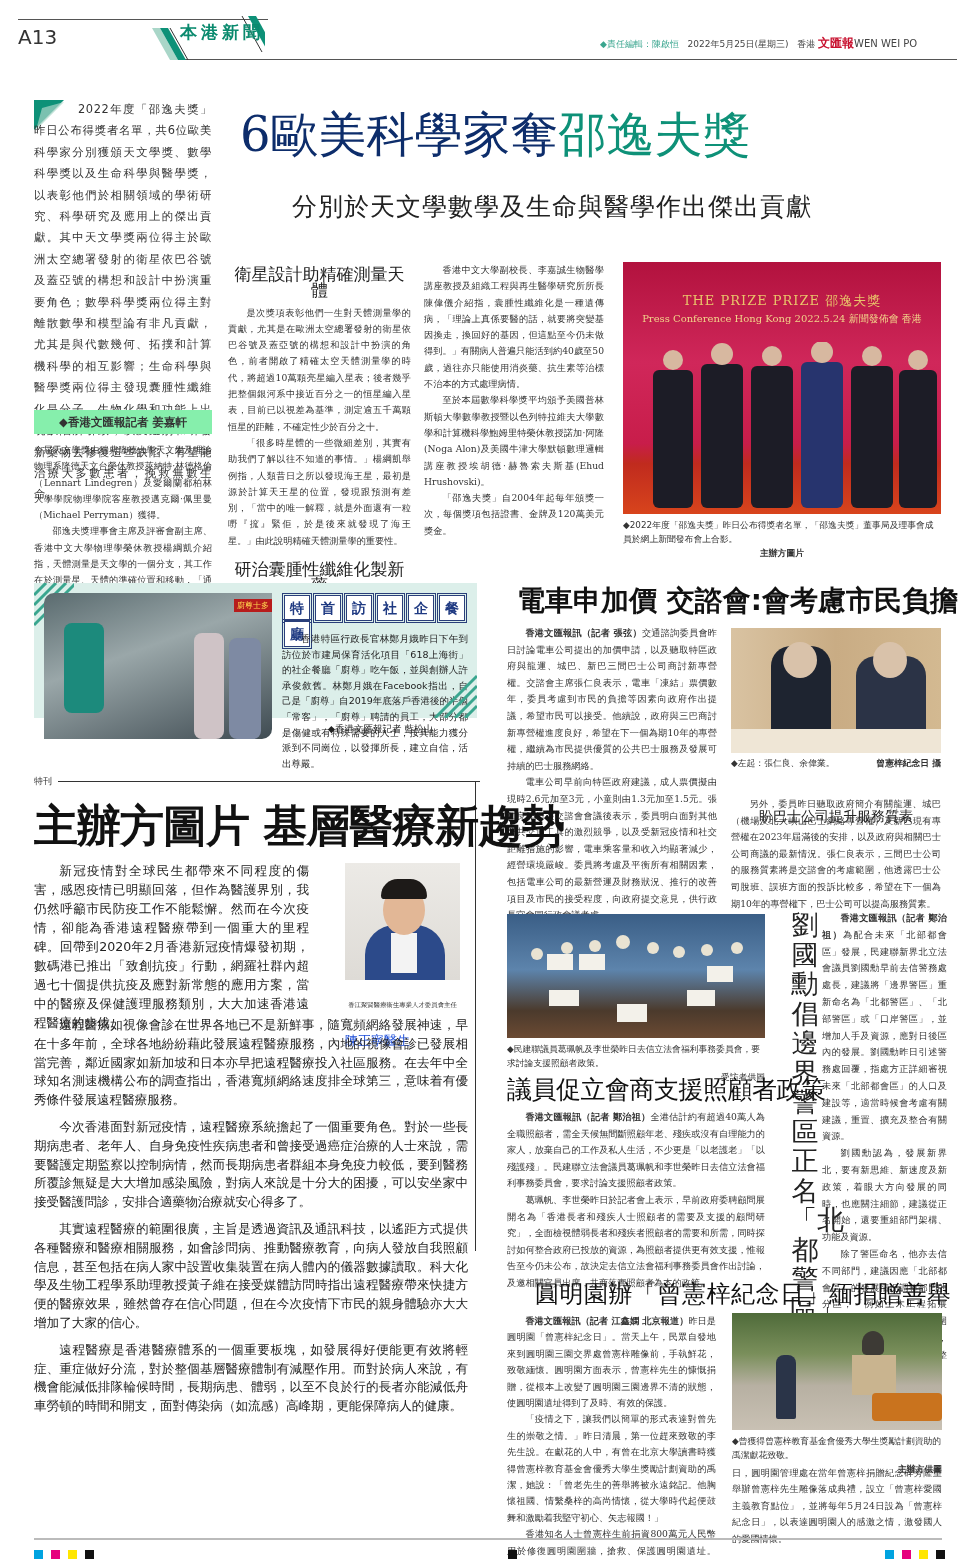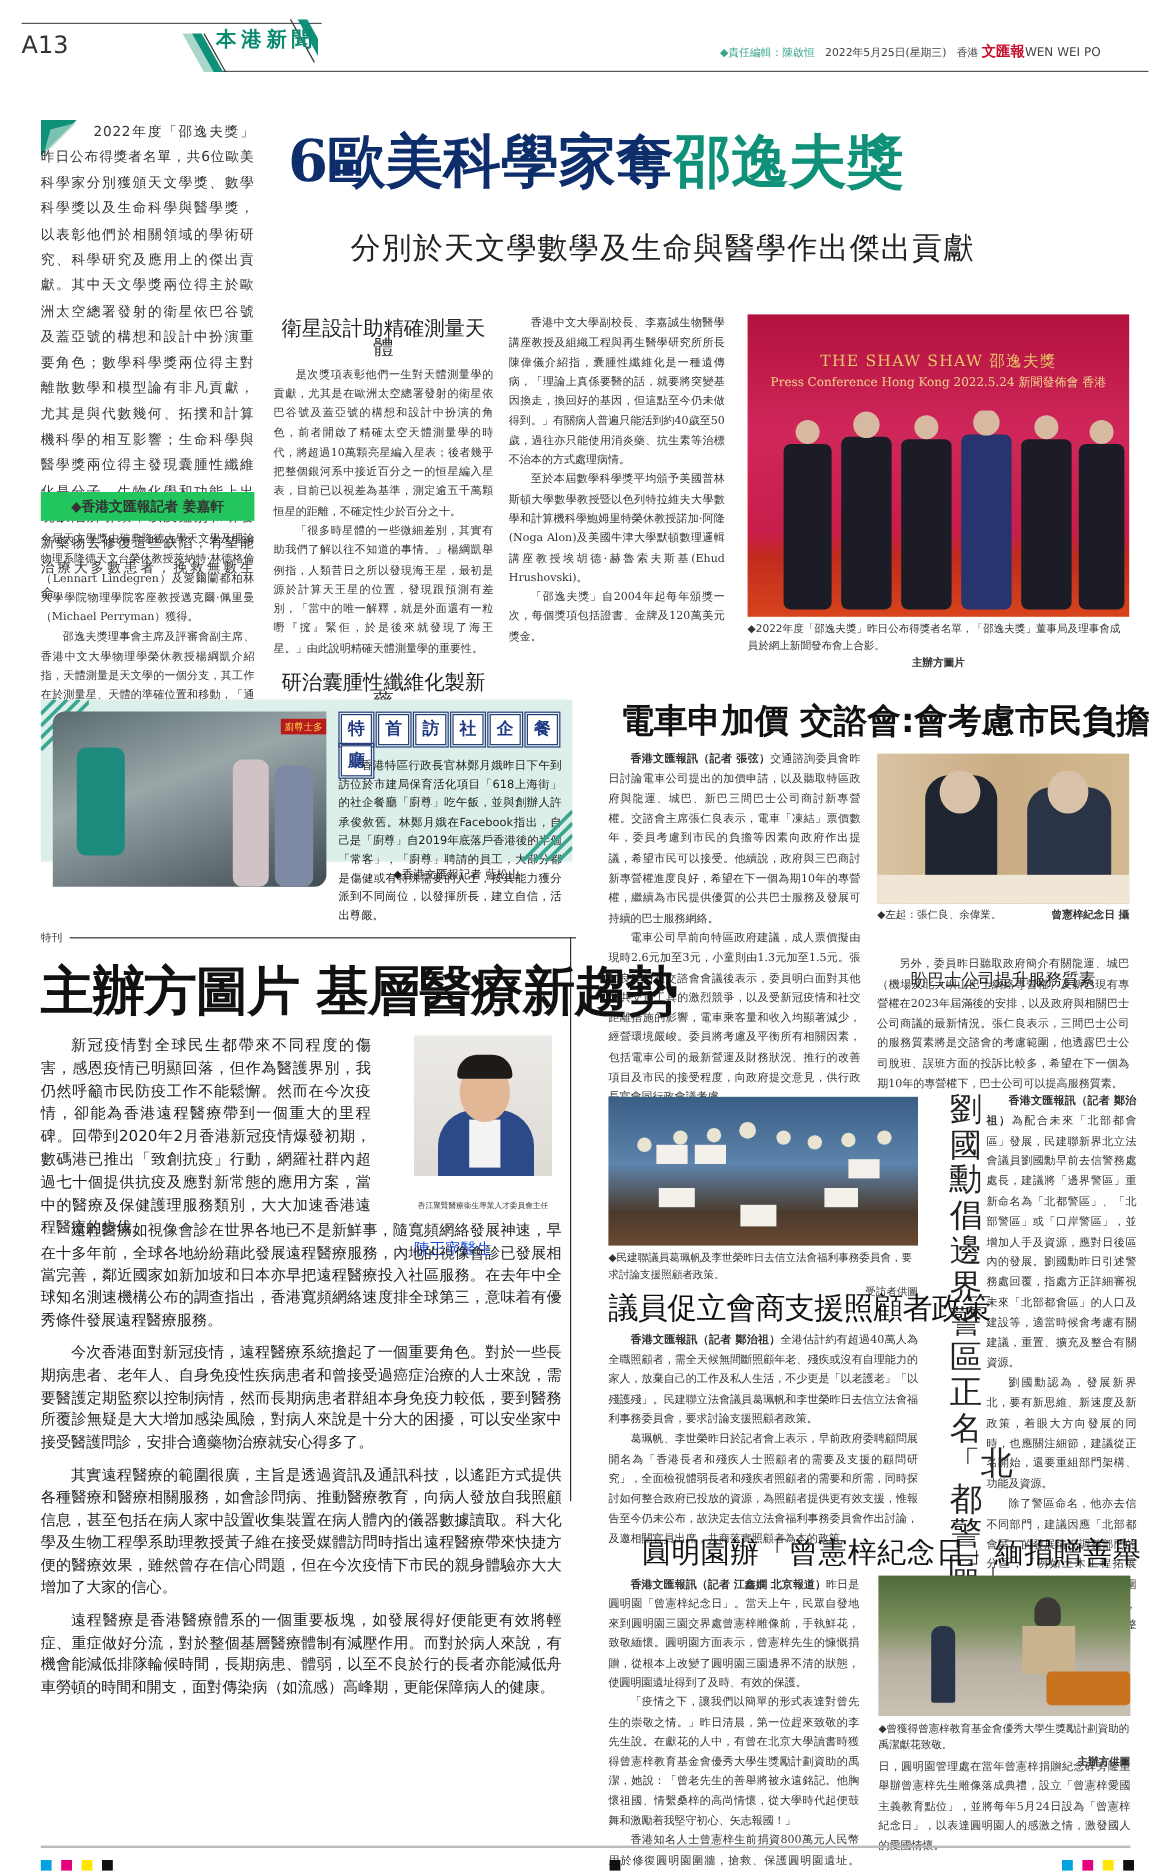--- a/index.html
+++ b/index.html
@@ -10,24 +10,24 @@
 .body-s{font-size:9.2px;line-height:16.3px;text-align:justify;color:#333}
 .body-m{font-size:12.6px;line-height:18.8px;text-align:justify;color:#222}
 .lead{font-size:11.4px;line-height:21.4px;color:#333;text-align:justify;letter-spacing:0.6px}
 
 .masthead-line{position:absolute;left:18px;top:19px;width:250px;border-top:1px solid #555}
 .masthead-line2{position:absolute;left:180px;top:59px;width:777px;border-top:1px solid #555}
 .page-no{left:18px;top:25px;font-size:20px;color:#333}
 .section-title{left:180px;top:21px;font-size:17px;letter-spacing:4px;color:#0a8a6e;font-weight:bold}
 .meta{left:600px;top:35px;font-size:9px;color:#444}
 .brand{color:#c8102e;font-weight:bold;font-size:12px}
-.h1{left:240px;top:103px;font-size:48px;font-weight:bold;color:#0d2d6b;letter-spacing:0px;white-space:nowrap}
+.h1{left:240px;top:103px;font-size:48px;font-weight:normal;color:#0d2d6b;letter-spacing:0px;white-space:nowrap}
 .h1 .accent{color:#0e9178}
 .h1sub{left:292px;top:190px;font-size:25px;color:#222;letter-spacing:1px;white-space:nowrap}
-.credit-box{background:#22c55e;height:24px;font-size:11.5px;font-weight:bold;text-align:center;line-height:24px;color:#333}
+.credit-box{background:#86efac;height:24px;font-size:11.5px;font-weight:bold;text-align:center;line-height:24px;color:#333}
 .sub-h{font-size:17px;text-align:center;color:#222}
 .photo{overflow:hidden}
 .cap{font-size:8.8px;line-height:14px;color:#333}
 .green-box{background:#dcefea}
 .stamp{display:inline-block;width:26px;height:26px;border:1px solid #2a3f7a;outline:1px solid #2a3f7a;outline-offset:1px;background:#fff;color:#1f3a82;font-weight:bold;font-size:14px;text-align:center;line-height:24px;margin-right:5px}
 .h2{font-size:30px;font-weight:bold;color:#111;white-space:nowrap}
 .h2b{font-size:24px;color:#111;white-space:nowrap}
 .cmyk span{display:inline-block;width:9px;height:9px;margin-right:8px}
 p{margin:0}
 p.ind{text-indent:2em}
@@ -76,21 +76,21 @@
   <p class="ind">「很多時星體的一些微細差別，其實有助我們了解以往不知道的事情。」楊綱凱舉例指，人類昔日之所以發現海王星，最初是源於計算天王星的位置，發現跟預測有差別，「當中的唯一解釋，就是外面還有一粒嘢『搲』緊佢，於是後來就發現了海王星。」由此說明精確天體測量學的重要性。</p>
   <div class="sub-h sans" style="margin-top:12px">研治囊腫性纖維化製新藥</div>
 </div>
 <div class="abs body-s" style="left:424px;top:262px;width:180px">
   <p class="ind">香港中文大學副校長、李嘉誠生物醫學講座教授及組織工程與再生醫學研究所所長陳偉儀介紹指，囊腫性纖維化是一種遺傳病，「理論上真係要醫的話，就要將突變基因換走，換回好的基因，但這點至今仍未做得到。」有關病人普遍只能活到約40歲至50歲，過往亦只能使用消炎藥、抗生素等治標不治本的方式處理病情。</p>
   <p class="ind">至於本屆數學科學獎平均頒予美國普林斯頓大學數學教授暨以色列特拉維夫大學數學和計算機科學鮑姆里特榮休教授諾加·阿隆(Noga Alon)及美國牛津大學默頓數理邏輯講座教授埃胡德·赫魯索夫斯基(Ehud Hrushovski)。</p>
   <p class="ind">「邵逸夫獎」自2004年起每年頒獎一次，每個獎項包括證書、金牌及120萬美元獎金。</p>
 </div>
 
 <div class="abs photo" style="left:623px;top:262px;width:318px;height:252px;background:linear-gradient(180deg,#b2123e 0%,#d0275a 40%,#c81d4a 72%,#c02b1e 80%,#d8441c 100%)">
-  <div style="position:absolute;top:30px;width:100%;text-align:center;color:#e9c46a;font-size:13px;letter-spacing:1px">THE SHAW SHAW 邵逸夫獎</div>
+  <div style="position:absolute;top:30px;width:100%;text-align:center;color:#e9c46a;font-size:13px;letter-spacing:1px">THE PRIZE PRIZE 邵逸夫獎</div>
   <div style="position:absolute;top:50px;width:100%;text-align:center;color:#f2d48a;font-size:10px">Press Conference Hong Kong 2022.5.24 新聞發佈會 香港</div>
   <svg style="position:absolute;left:0;top:80px" width="318" height="172">
     <g fill="#1c1c26">
       <rect x="30" y="28" width="40" height="138" rx="6"></rect>
         <circle cx="50" cy="18" r="10" fill="#d7b8a0"></circle>
       <rect x="78" y="22" width="42" height="144" rx="6"></rect>
         <circle cx="99" cy="12" r="11" fill="#d7b8a0"></circle>
       <rect x="128" y="24" width="42" height="142" rx="6"></rect>
         <circle cx="149" cy="14" r="10" fill="#d7b8a0"></circle>
       <rect x="178" y="20" width="42" height="146" rx="6" fill="#27346e"></rect>

